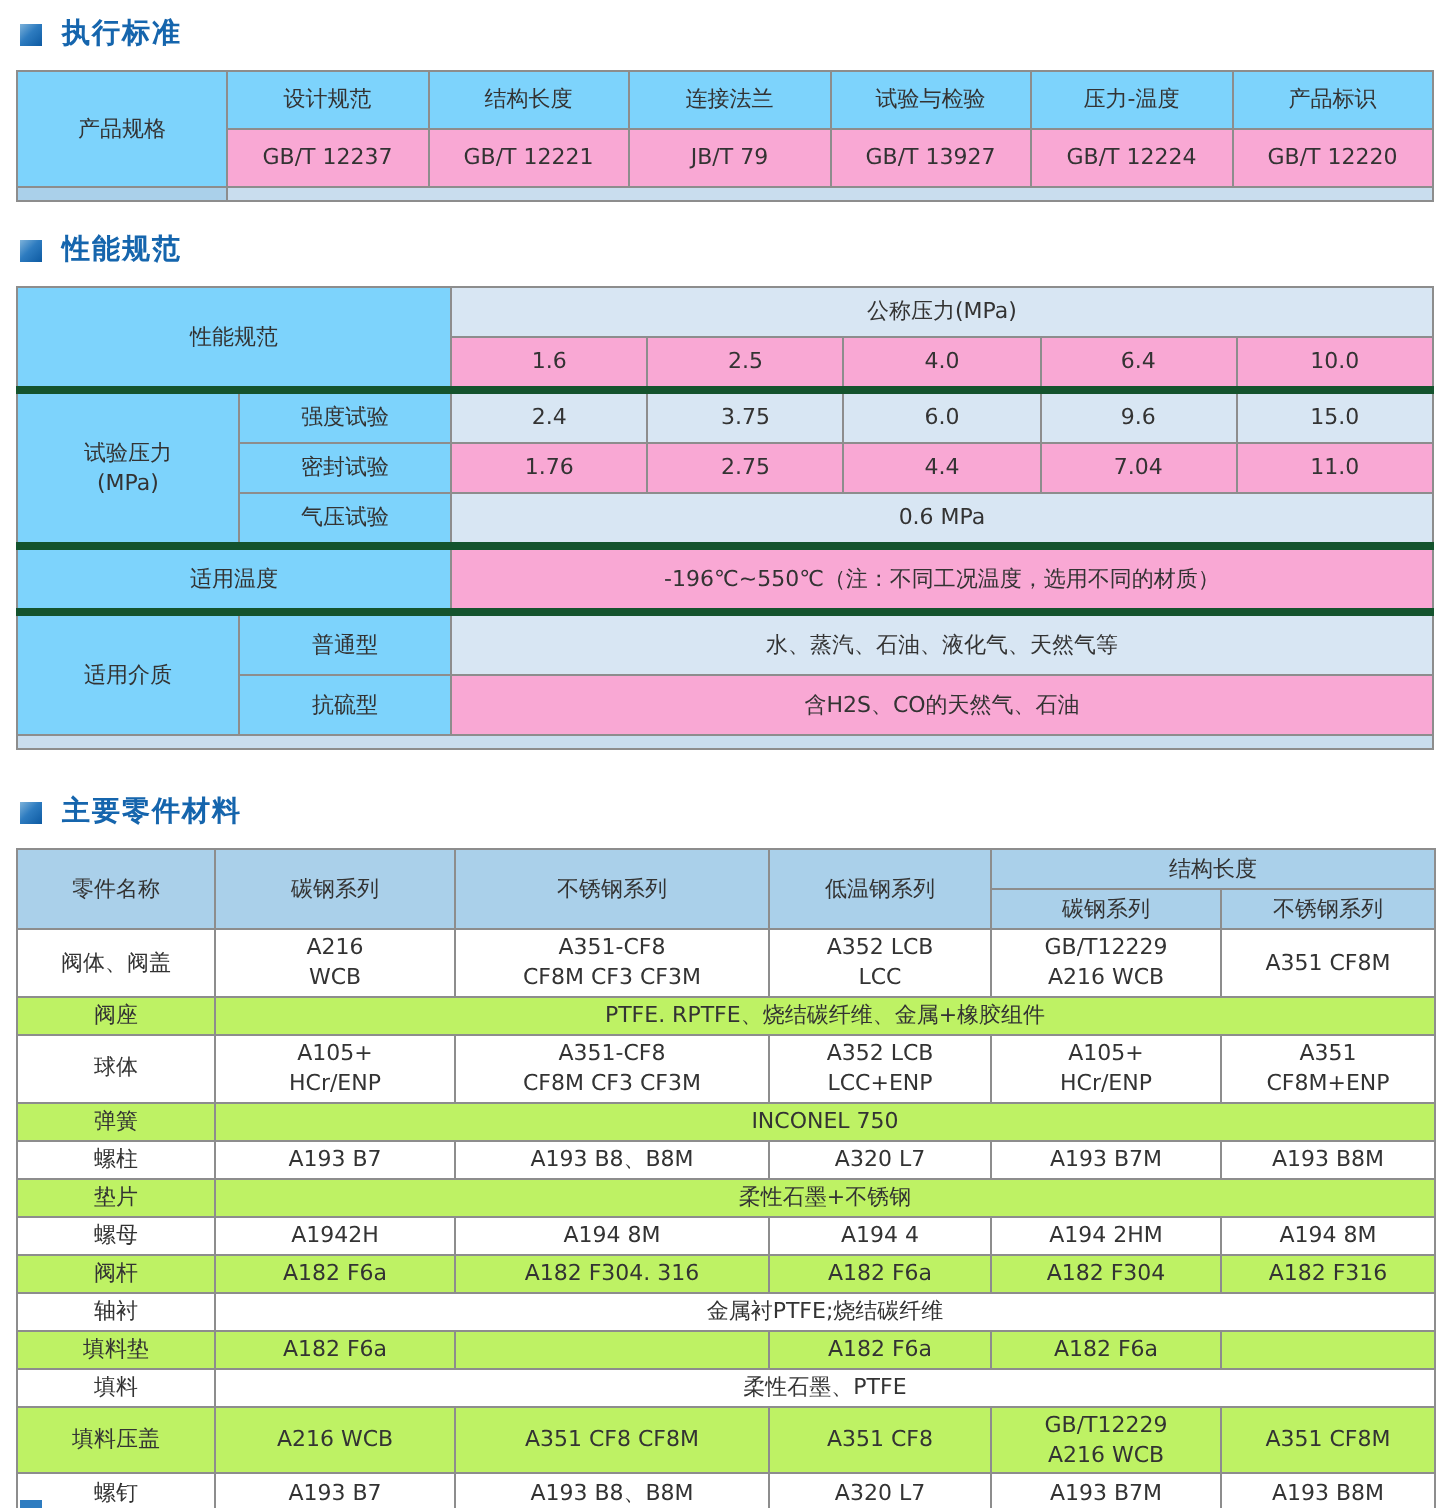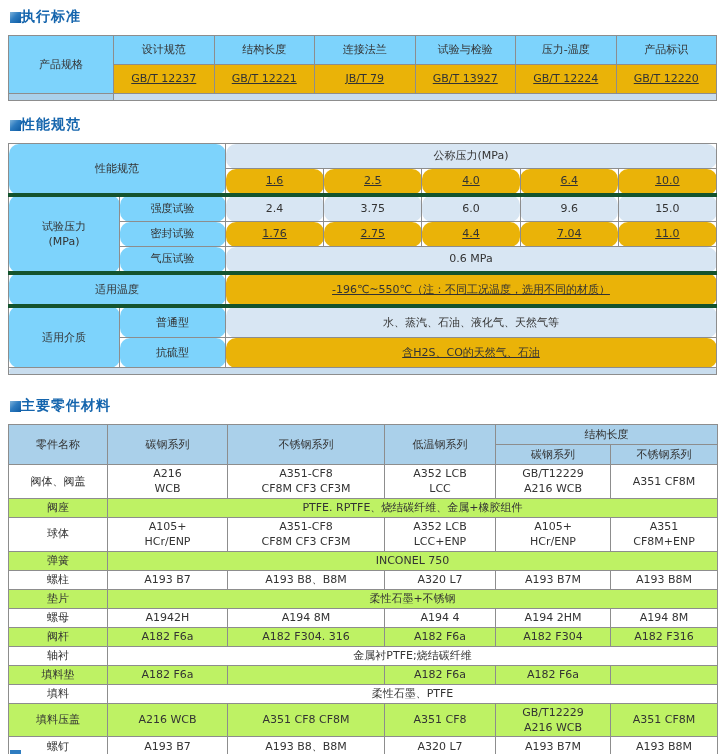--- a/index.html
+++ b/index.html
@@ -2,21 +2,21 @@
 <html><head>
 <meta charset="utf-8">
 <style>
   html,body{margin:0;padding:0;}
   body{
     width:725px;height:754px;background:#ffffff;position:relative;overflow:hidden;
     font-family:"DejaVu Sans","Liberation Sans",sans-serif;color:#333;
     -webkit-font-smoothing:antialiased;
   }
   .sec-title{
-    display:flex;align-items:center;
+    display:flex;align-items:center;gap:10px;
     margin:0 0 9px 10px;
     color:#1565ad;font-weight:bold;font-size:14px;letter-spacing:1px;
   }
   .sec-title .bullet{
     width:11px;height:11px;flex:0 0 11px;
     background:linear-gradient(135deg,#7db2da 0%,#2e7cc0 45%,#0d5aa2 100%);
   }
   .sec1{padding-top:8px;}
   .sec2{margin-top:15px;}
   .sec3{margin-top:22px;}
@@ -29,30 +29,30 @@
   }
   .tbl td{
     border:1px solid #8d8d8d;
     padding:1px 3px;
     line-height:1.4;
     font-weight:normal;
     vertical-align:middle;
   }
   .hd{background:#7dd3fc;}
   .stripe{background:#d8e6f3;}
-  .white{background:#eab308;text-decoration:underline;}
+  .white{background:#f9a8d4;}
   .ml{white-space:pre-line;}
   tr.sep td{border-top:4px solid #14532d;}
   tr.band td{height:6px;padding:0;background:#c9ddee;}
   tr.band td.hd-band{background:#aad0ea;}
 
   
   .std td{height:26px;}
   
-  .perf td{height:22px;border-radius:10px;}
+  .perf td{height:22px;}
   .perf tr.tall td{height:27px;}
   
   .mat td{height:16px;}
   .mat tr.hd-row td,.mat tr.hd-row2 td{height:17px;}
   .mat tbody tr.white-row td{background:#ffffff;}
   .mat tbody tr.stripe-row td{background:#bef264;}
   .mat tbody tr.hd-row td,.mat tbody tr.hd-row2 td{background:#aad0ea;}
 
   .cutoff-bullet{
     position:absolute;left:10px;bottom:0;width:11px;height:4px;

